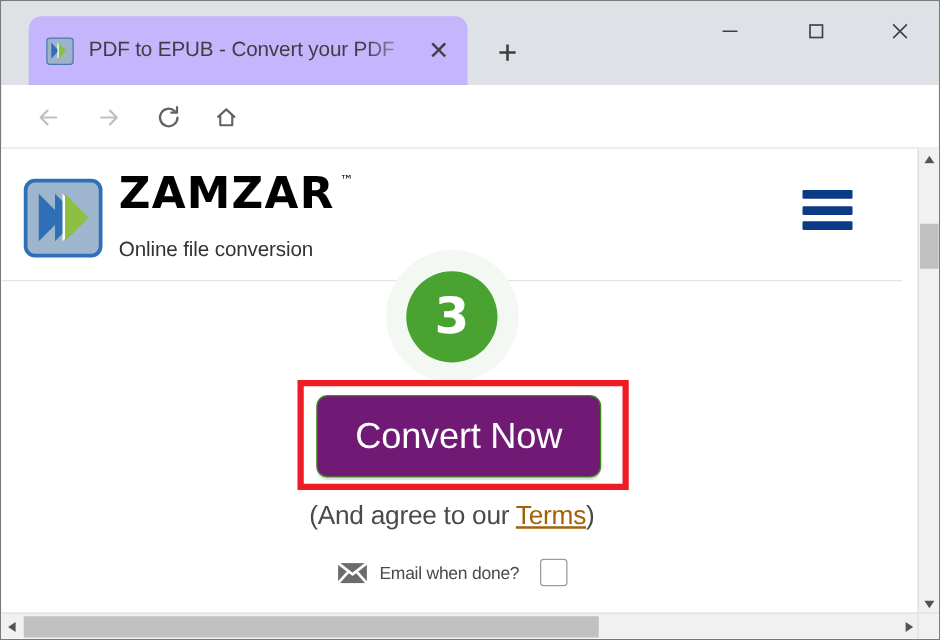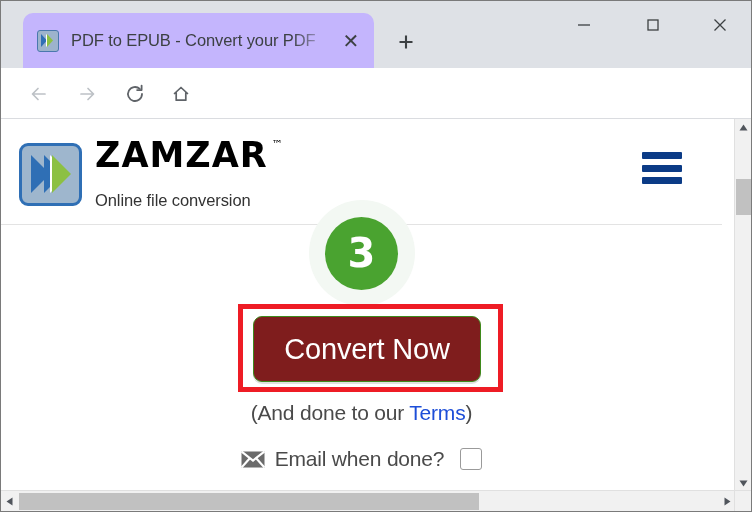--- a/index.html
+++ b/index.html
@@ -348,21 +348,21 @@
     background: #ffffff;
   }
 
   #convert-now-btn {
     position: absolute;
     left: 252px;
     top: 197px;
     width: 228px;
     height: 66px;
     border-radius: 9px;
-    background: #7f1d1d;
+    background: #701a75;
     border: 1px solid #3f8a1c;
     box-shadow: 0 2px 0 rgba(0,0,0,0.12);
     display: flex;
     align-items: center;
     justify-content: center;
     color: #ffffff;
     font-size: 29px;
     letter-spacing: -0.2px;
   }
 
@@ -370,36 +370,37 @@
     position: absolute;
     left: 0;
     top: 282px;
     width: 721px;
     text-align: center;
     font-size: 21px;
     color: #4a4a4a;
     letter-spacing: -0.2px;
   }
   #terms-link {
-    color: #1d4ed8;
+    color: #a16207;
+    text-decoration: underline;
   }
 
   #email-row {
     position: absolute;
     left: 0;
     top: 328px;
     width: 721px;
     display: flex;
     align-items: center;
     justify-content: center;
     gap: 10px;
   }
   #envelope-icon { display: flex; align-items: center; }
   #email-label {
-    font-size: 21px;
+    font-size: 14px;
     color: #4a4a4a;
     letter-spacing: -0.2px;
   }
   #email-checkbox {
     width: 22px;
     height: 22px;
     border: 1.5px solid #9a9a9a;
     border-radius: 3px;
     background: #ffffff;
     margin-left: 6px;
@@ -621,21 +622,21 @@
           <div id="step-badge">
             <span id="step-number">3</span>
           </div>
         </div>
       </div>
 
       <div id="convert-highlight"></div>
 
       <div id="convert-now-btn">Convert Now</div>
 
-      <div id="terms-line"><span>(And done to our </span><span id="terms-link">Terms</span><span>)</span></div>
+      <div id="terms-line"><span>(And agree to our </span><span id="terms-link">Terms</span><span>)</span></div>
 
       <div id="email-row">
         <span id="envelope-icon">
           <svg width="24" height="17" viewBox="0 0 24 17">
             <rect x="0.5" y="0.5" width="23" height="16" fill="#6b6b6b"></rect>
             <path d="M0.5 0.5 L12 9.5 L23.5 0.5" fill="none" stroke="#ffffff" stroke-width="2.2"></path>
             <path d="M0.5 16.5 L8.6 7.5 M23.5 16.5 L15.4 7.5" fill="none" stroke="#ffffff" stroke-width="2.2"></path>
           </svg>
         </span>
         <span id="email-label">Email when done?</span>

